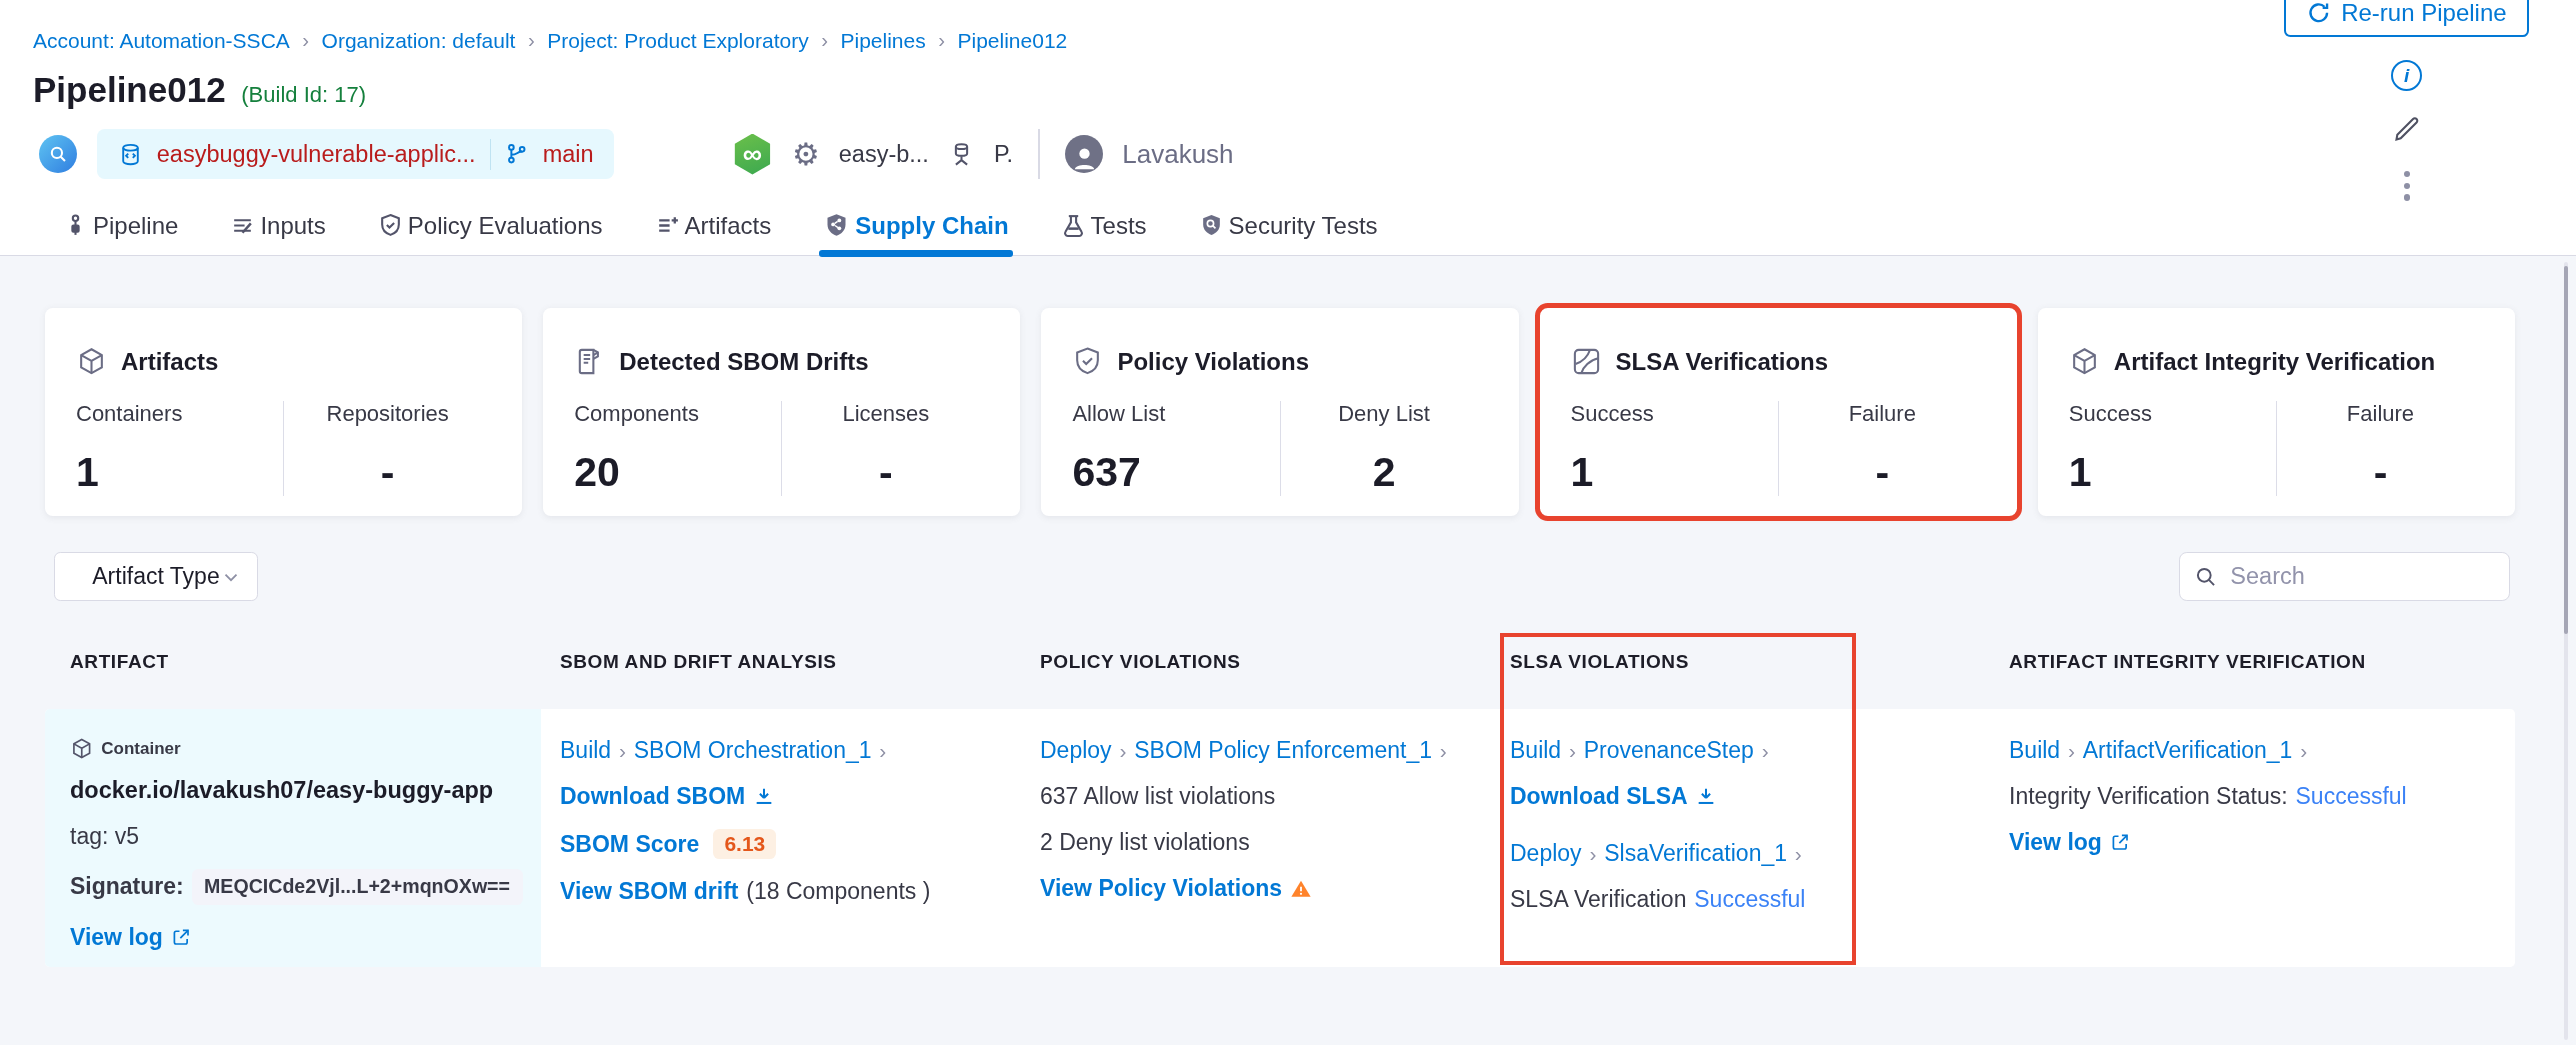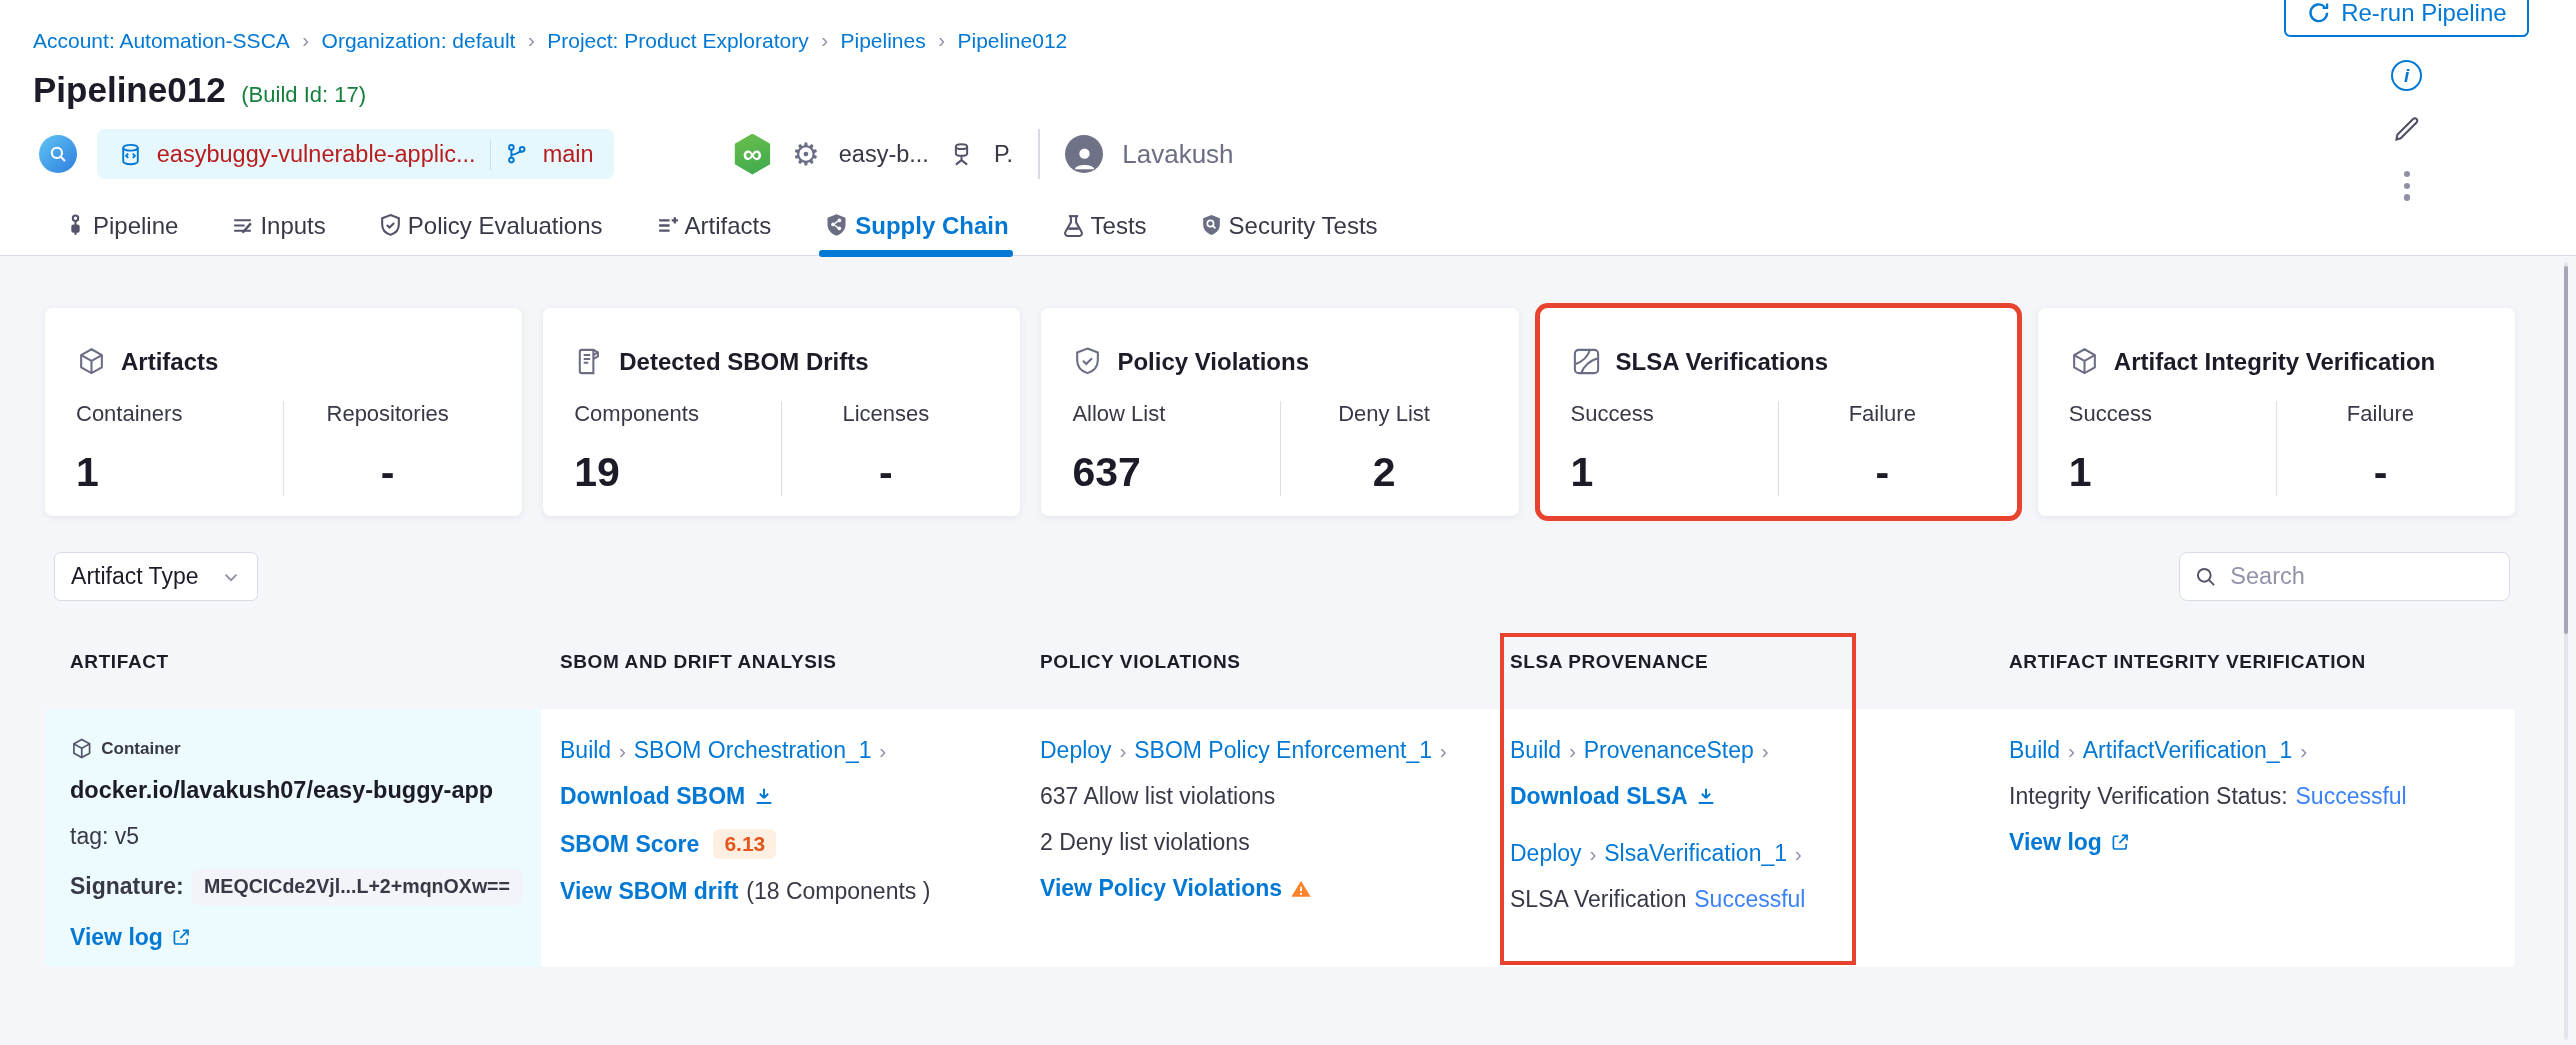--- a/index.html
+++ b/index.html
@@ -109,21 +109,21 @@
   .card-stats { display: flex; }
   .stat { flex: 1; }
   .stat.second { border-left: 1.6px solid #dcdde8; text-align: center; }
   .stat-label { font-size: 22px; color: #383946; margin-bottom: 22px; }
   .stat-value { font-size: 41px; font-weight: bold; color: #1c1c28; }
 
   
   .filter-row { display: flex; justify-content: space-between; align-items: center; margin: 36px 4.7px 0 9.4px; }
   .select-box {
     width: 204px; height: 49px; background: #fff; border: 1.6px solid #d9dae5; border-radius: 6.3px;
-    display: flex; align-items: center; justify-content: space-between; padding: 0 15.7px;
+    display: flex; align-items: center; justify-content: flex-end; padding: 0 15.7px;
     font-size: 23px; color: #1c1c28; cursor: pointer;
   }
   .search-box {
     width: 331px; height: 49px; background: #fff; border: 1.6px solid #d9dae5; border-radius: 7.8px;
     display: flex; align-items: center; gap: 12.5px; padding: 1px 14px;
   }
   .search-box input {
     border: none; outline: none; flex: 1; font-size: 23.5px;
     font-family: "Liberation Sans", sans-serif; color: #383946; background: transparent;
   }
@@ -376,21 +376,21 @@
               <path d="M7.5 7h5M7.5 10h5M7.5 13h3.5"></path>
               <path d="M15 3l3.5 2v3L15 10"></path>
               <path d="M18.5 5L15 7"></path>
             </svg>
         </span>
         <span class="card-title">Detected SBOM Drifts</span>
       </div>
       <div class="card-stats">
         <div class="stat">
           <div class="stat-label">Components</div>
-          <div class="stat-value">19</div>
+          <div class="stat-value">20</div>
         </div>
         <div class="stat second">
           <div class="stat-label">Licenses</div>
           <div class="stat-value">-</div>
         </div>
       </div>
     </div>
 
     <div class="card">
       <div class="card-head">
@@ -477,21 +477,21 @@
           </svg>
       </span>
       <input type="text" placeholder="Search" style="">
     </div>
   </div>
 
   <div class="table-grid table-head">
     <div class="th">ARTIFACT</div>
     <div class="th">SBOM AND DRIFT ANALYSIS</div>
     <div class="th">POLICY VIOLATIONS</div>
-    <div class="th">SLSA PROVENANCE</div>
+    <div class="th">SLSA VIOLATIONS</div>
     <div class="th">ARTIFACT INTEGRITY VERIFICATION</div>
   </div>
 
   <div class="table-grid table-row">
 
     <div class="cell artifact">
       <div class="line">
         <span>
           <svg width="23.5" height="23.5" viewBox="0 0 24 24" fill="none" stroke="#53546a" stroke-width="1.7">
               <path d="M12 2.5l8 4.5v9.5l-8 4.5-8-4.5V7l8-4.5z"></path>

